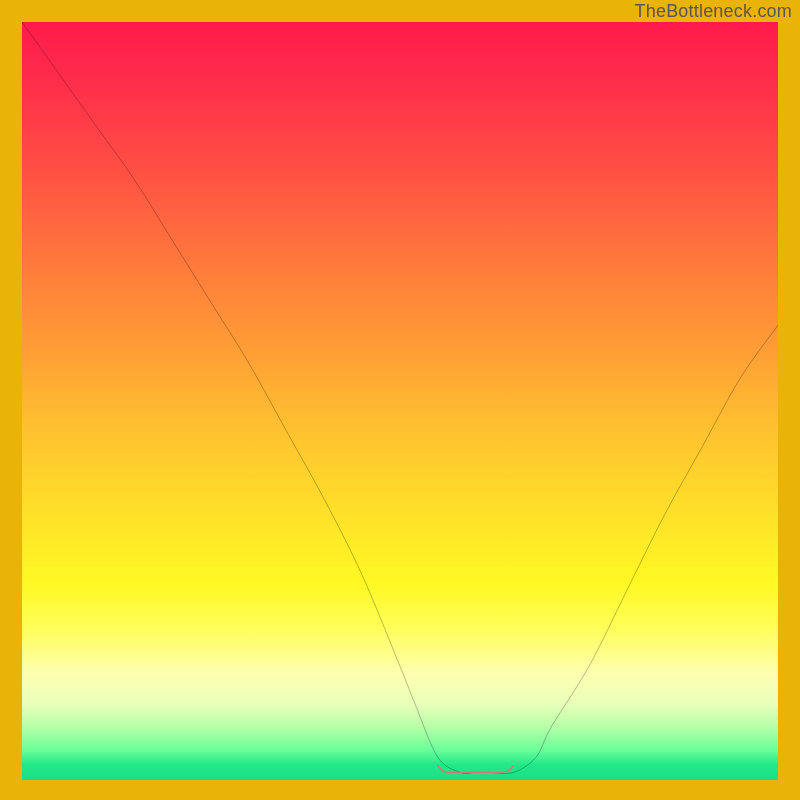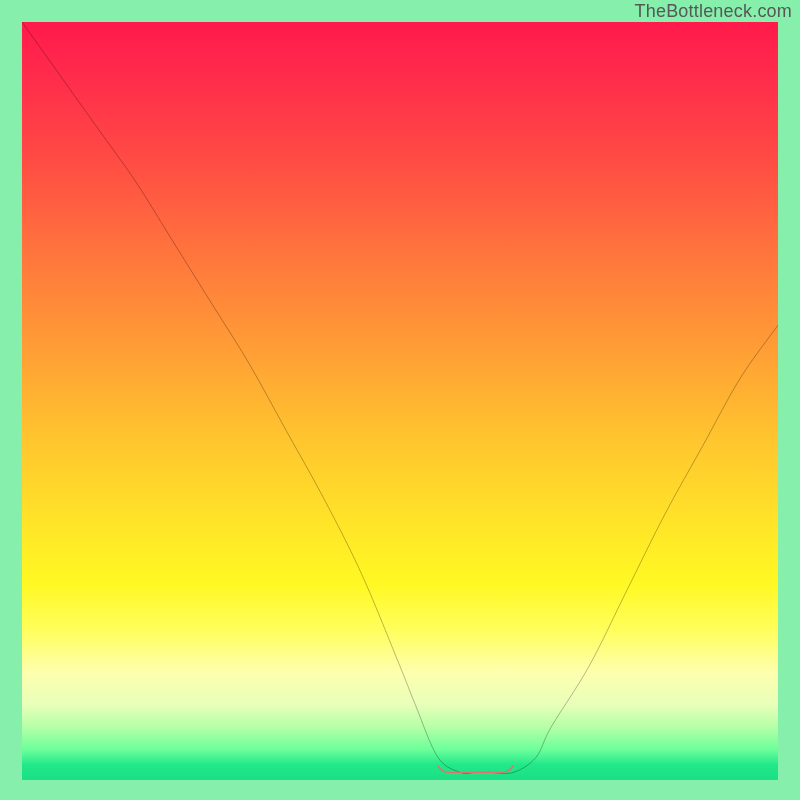--- a/index.html
+++ b/index.html
@@ -8,21 +8,21 @@
     padding: 0;
     width: 800px;
     height: 800px;
     background: #000;
     overflow: hidden;
   }
   .wrap {
     position: relative;
     width: 800px;
     height: 800px;
-    background: #86efac;
+    background: #eab308;
   }
   .plot {
     position: absolute;
     left: 22px;
     top: 22px;
     width: 756px;
     height: 758px;
     overflow: hidden;
   }
   .gradient {

